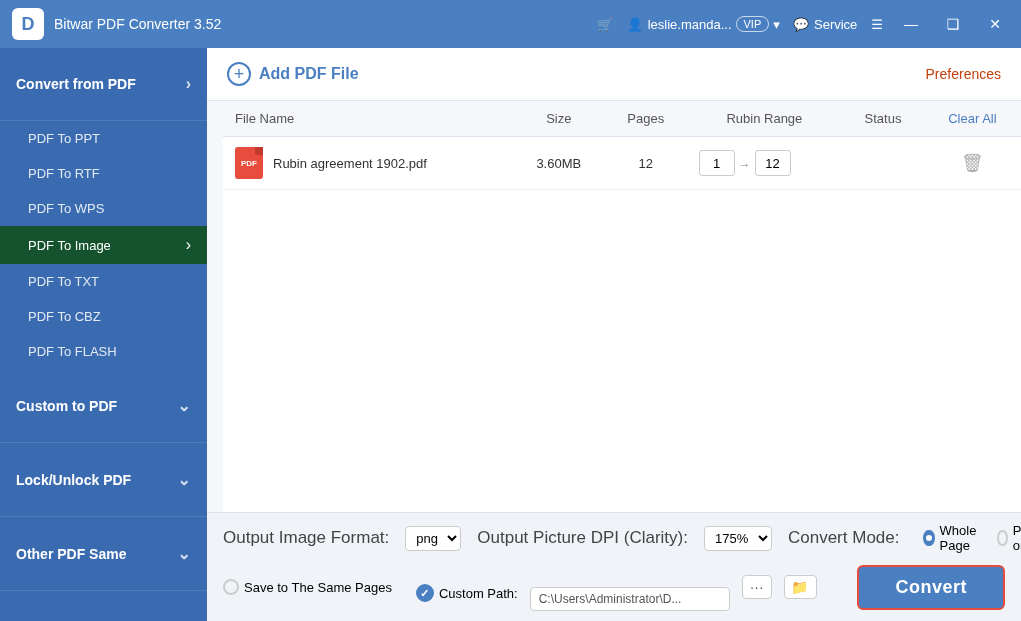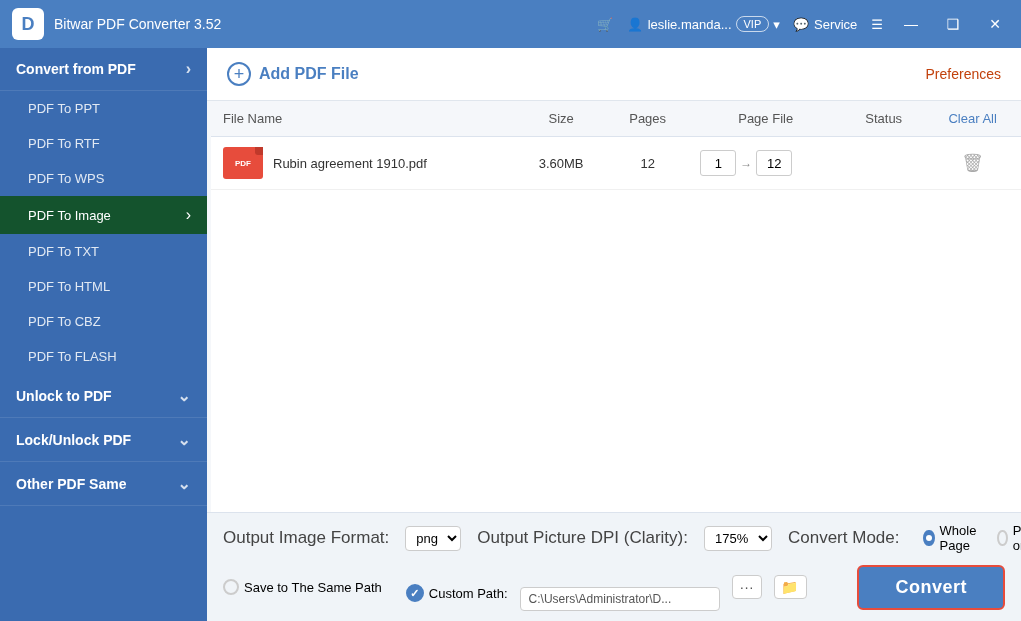--- a/index.html
+++ b/index.html
@@ -50,21 +50,21 @@
     
     .sidebar {
       width: 207px;
       background: #3a6bb0;
       color: white;
       overflow-y: auto;
       flex-shrink: 0;
     }
     .sidebar-section-header {
       display: flex; align-items: center; justify-content: space-between;
-      padding: 12px 16px;
+      padding: 27px 16px;
       font-size: 14px; font-weight: 600;
       cursor: pointer;
       border-bottom: 1px solid rgba(255,255,255,0.1);
       gap: 28px;
     }
     .sidebar-section-header .chevron { font-size: 16px; color: rgba(255,255,255,0.8); }
     .sidebar-item {
       padding: 10px 16px 10px 28px;
       font-size: 13px;
       cursor: pointer;
@@ -111,21 +111,21 @@
     .preferences-link {
       color: #c2410c; font-size: 14px; cursor: pointer; text-decoration: none;
     }
 
     
     .file-table-area {
       flex: 1;
       overflow-y: auto;
       padding: 0;
       background: white;
-      margin: 0 0 0 4px;
+      margin: 0 0 0 16px;
     }
     .file-table {
       width: 100%;
       border-collapse: collapse;
     }
     .file-table thead tr {
       border-bottom: 1px solid #dce3ed;
       background: #f5f7fa;
     }
     .file-table th {
@@ -141,21 +141,21 @@
       font-size: 13px;
       color: #333;
       text-align: center;
       border-bottom: 1px solid #f0f0f0;
     }
     .file-table td.left { text-align: left; }
     .clear-all {
       color: #4a7fc1; cursor: pointer; font-size: 13px;
     }
     .pdf-icon {
-      width: 40px; height: 32px;
+      width: 28px; height: 32px;
       background: #e74c3c;
       border-radius: 3px;
       display: inline-flex; align-items: center; justify-content: center;
       color: white; font-size: 9px; font-weight: bold;
       position: relative;
     }
     .pdf-icon::before {
       content: '';
       position: absolute; top: 0; right: 0;
       width: 8px; height: 8px;
@@ -335,31 +335,28 @@
       <span>PDF To WPS</span>
     </div>
     <div class="sidebar-item active">
       <span>PDF To Image</span>
       <span class="arrow">›</span>
     </div>
     <div class="sidebar-item">
       <span>PDF To TXT</span>
     </div>
     <div class="sidebar-item">
-      <span>PDF To HTML</span>
-    </div>
-    <div class="sidebar-item">
       <span>PDF To CBZ</span>
     </div>
     <div class="sidebar-item">
       <span>PDF To FLASH</span>
     </div>
 
     <div class="sidebar-section-header">
-      <span>Unlock to PDF</span>
+      <span>Custom to PDF</span>
       <span class="chevron">⌄</span>
     </div>
     <div class="sidebar-section-header">
       <span>Lock/Unlock PDF</span>
       <span class="chevron">⌄</span>
     </div>
     <div class="sidebar-section-header">
       <span>Other PDF Same</span>
       <span class="chevron">⌄</span>
     </div>
@@ -382,38 +379,38 @@
             <th class="left">
               <span>File Name</span>
             </th>
             <th>
               <span>Size</span>
             </th>
             <th>
               <span>Pages</span>
             </th>
             <th>
-              <span>Page File</span>
+              <span>Rubin Range</span>
             </th>
             <th>
               <span>Status</span>
             </th>
             <th>
               <span class="clear-all">Clear All</span>
             </th>
           </tr>
         </thead>
         <tbody>
           <tr>
             <td class="left">
               <div class="file-row-name">
                 <div class="pdf-icon">
                   <span style="font-size:8px; font-weight:bold; color:white; z-index:1;">PDF</span>
                 </div>
-                <span>Rubin agreement 1910.pdf</span>
+                <span>Rubin agreement 1902.pdf</span>
               </div>
             </td>
             <td>
               <span>3.60MB</span>
             </td>
             <td>
               <span>12</span>
             </td>
             <td>
               <div class="page-range-inputs">
@@ -452,21 +449,21 @@
           <label class="radio-option">
             <div class="radio-circle"></div>
             <span>Pictures on Page</span>
           </label>
         </div>
       </div>
 
       <div class="bottom-row2">
         <label class="radio-option">
           <div class="radio-circle"></div>
-          <span>Save to The Same Path</span>
+          <span>Save to The Same Pages</span>
         </label>
 
         <label class="radio-option" style="margin-left:12px;margin-top:12px;">
           <div class="checkbox-circle checked"></div>
           <span>Custom Path:</span>
         </label>
 
         <input class="path-input" type="text" value="C:\Users\Administrator\D..." style="">
 
         <button class="browse-btn">···</button>

